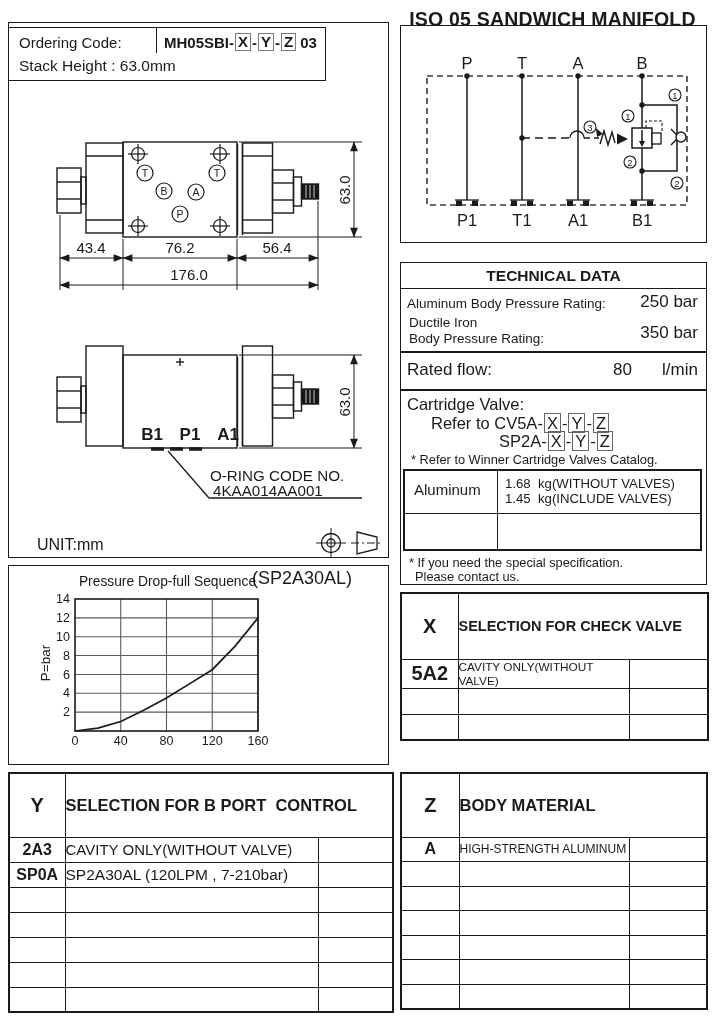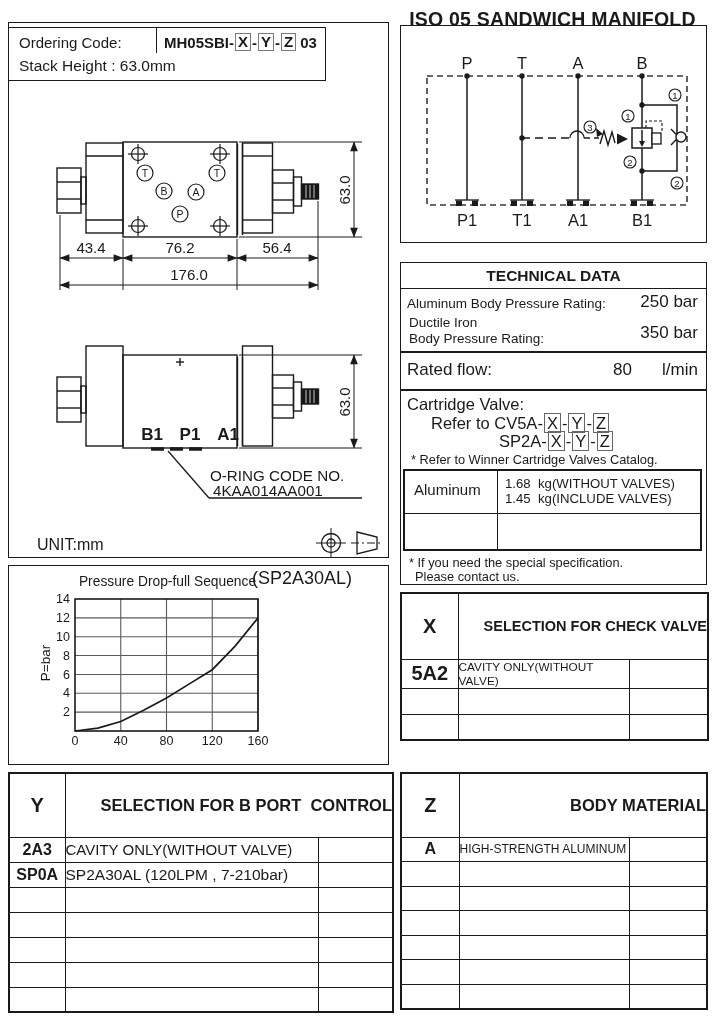--- a/index.html
+++ b/index.html
@@ -29,21 +29,21 @@
   .wt{position:absolute;left:2px;top:206px;width:299px;height:82px;border:2.2px solid #1a1a1a;box-sizing:border-box;}
   .wt-c1{position:absolute;left:0;top:0;width:93px;height:100%;border-right:1.4px solid #1a1a1a;box-sizing:border-box;}
   .wt-mat{position:absolute;left:9px;top:10px;font-size:15px;}
   .wt-rowline{position:absolute;left:0;top:42px;width:100%;border-top:1.4px solid #1a1a1a;}
   .pre{white-space:pre;}
   
   table.sel{border-collapse:collapse;table-layout:fixed;background:#fff;}
   table.sel td{border:1.3px solid #1a1a1a;padding:0;vertical-align:middle;overflow:hidden;}
   table.sel{border:2px solid #1a1a1a;}
   td.code-h{text-align:center;font-weight:bold;font-size:20px;}
-  td.title-h{text-align:right;font-weight:bold;white-space:pre;}
+  td.title-h{text-align:left;font-weight:bold;white-space:pre;}
   td.code-c{text-align:center;font-weight:bold;}
   td.desc-c{padding-left:6px;}
   
   .chart-title{position:absolute;left:70px;top:574px;width:195px;text-align:center;font-size:13.8px;}
   .chart-annot{position:absolute;left:252px;top:568px;font-size:18px;}
   .ylabel{position:absolute;left:8px;top:655px;width:76px;height:16px;text-align:center;
           font-size:13.5px;transform:rotate(-90deg);}
   .xlabel{position:absolute;left:95px;top:741px;width:170px;text-align:center;font-size:15.5px;}
   .tick{font-family:"Liberation Sans",sans-serif;font-size:12.5px;fill:#1a1a1a;}
   svg text{font-family:"Liberation Sans",sans-serif;fill:#1a1a1a;}

